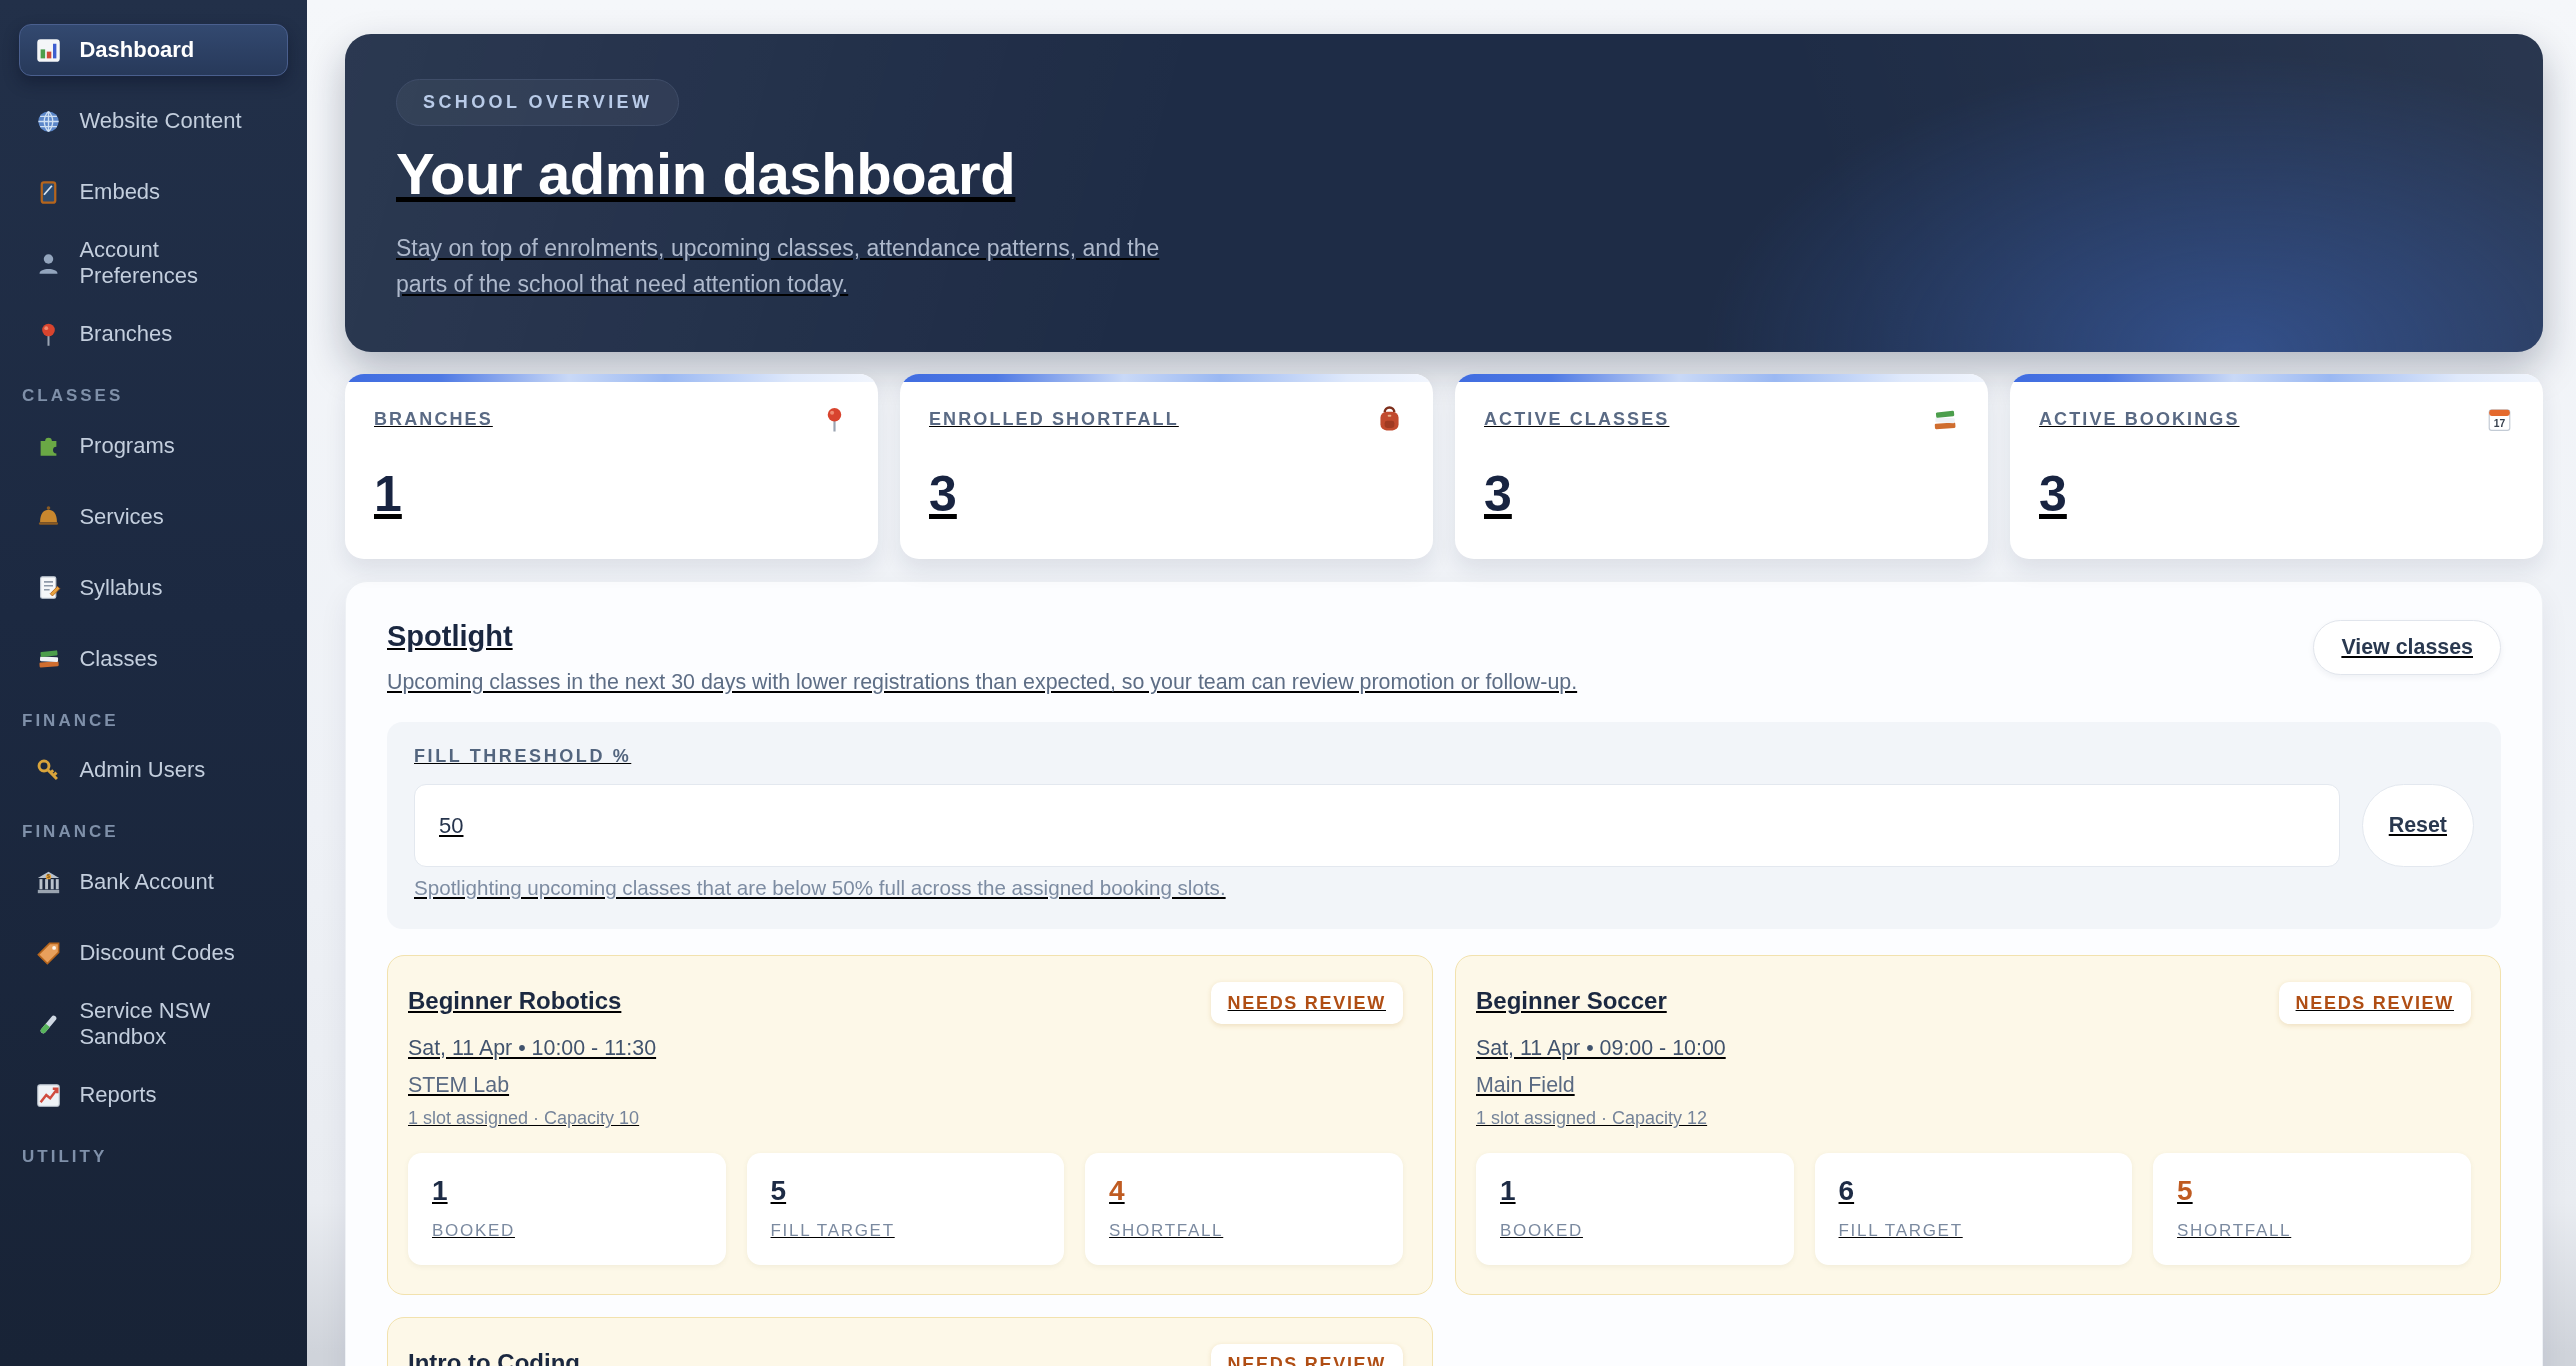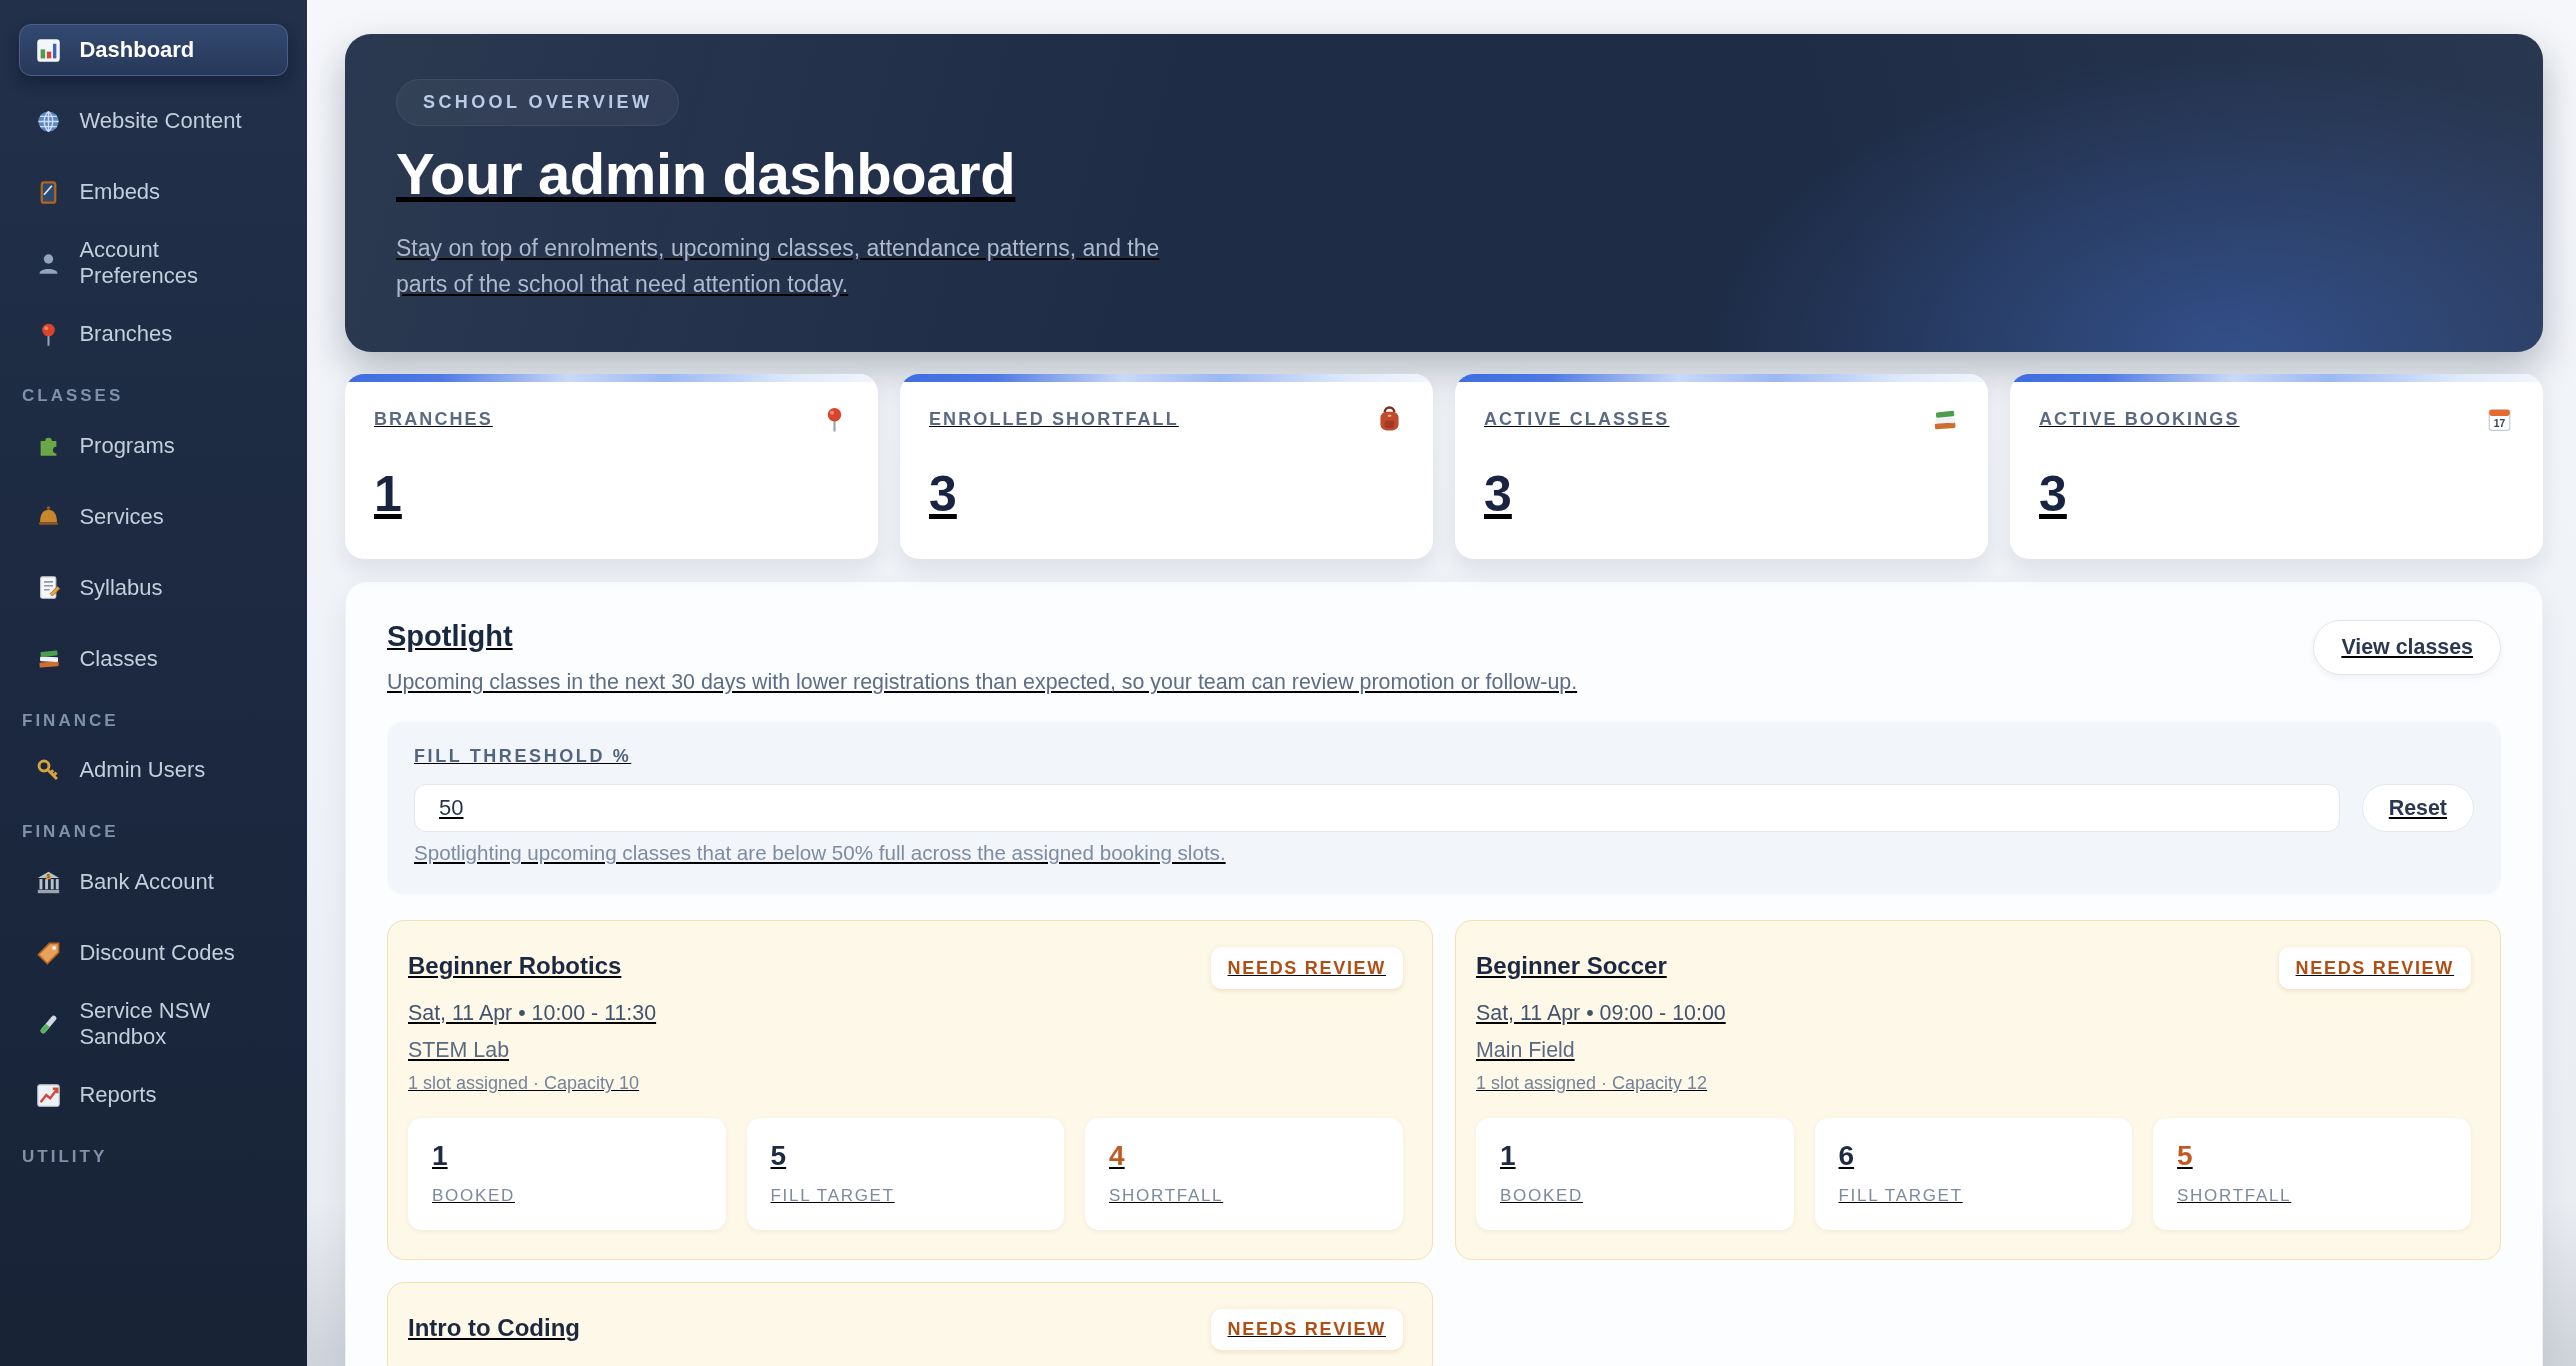--- a/index.html
+++ b/index.html
@@ -98,21 +98,21 @@
     border:0.9px solid #e1e5ec;border-radius:856px;background:#ffffff;
     font-size:21.4px;font-weight:600;color:#2a3950;padding:13.7px 27px;cursor:pointer;
     box-shadow:0 2.6px 6.9px rgba(20,35,70,0.06);font-family:inherit;white-space:nowrap;
   }
   .threshold{
     margin-top:27px;background:#f2f5f9;border-radius:15.4px;padding:24px 27px 29px 27px;
   }
   .th-label{font-size:18px;font-weight:700;letter-spacing:2.6px;color:#53657e;}
   .th-row{display:flex;gap:22px;margin-top:17px;align-items:stretch;}
   .th-input{
-    flex:1;height:48px;border:0.9px solid #e3e8ef;border-radius:12px;background:#ffffff;
+    flex:1;height:83px;border:0.9px solid #e3e8ef;border-radius:12px;background:#ffffff;
     font-size:22px;color:#26344c;padding:0 24px;font-family:inherit;box-sizing:border-box;
   }
   .reset-btn{
     border:0.9px solid #e3e8ef;border-radius:856px;background:#ffffff;
     font-size:21.4px;font-weight:600;color:#2a3950;padding:0 26px;cursor:pointer;
     font-family:inherit;
   }
   .th-helper{margin-top:9px;font-size:20.6px;color:#7d8ca2;}
   
   .class-grid{display:grid;grid-template-columns:1fr 1fr;gap:22px;margin-top:26px;}

